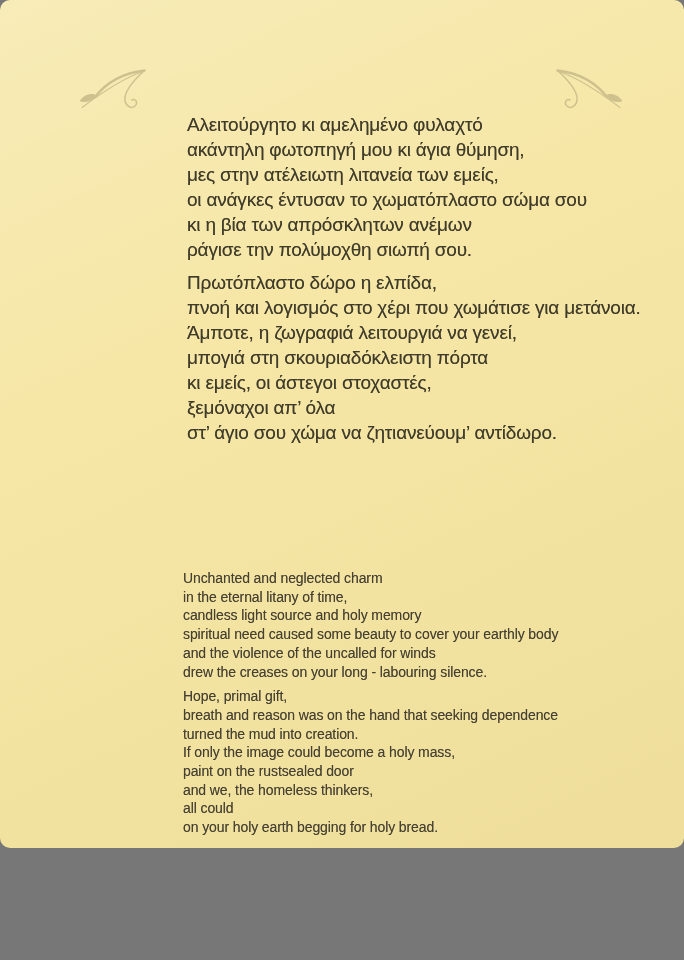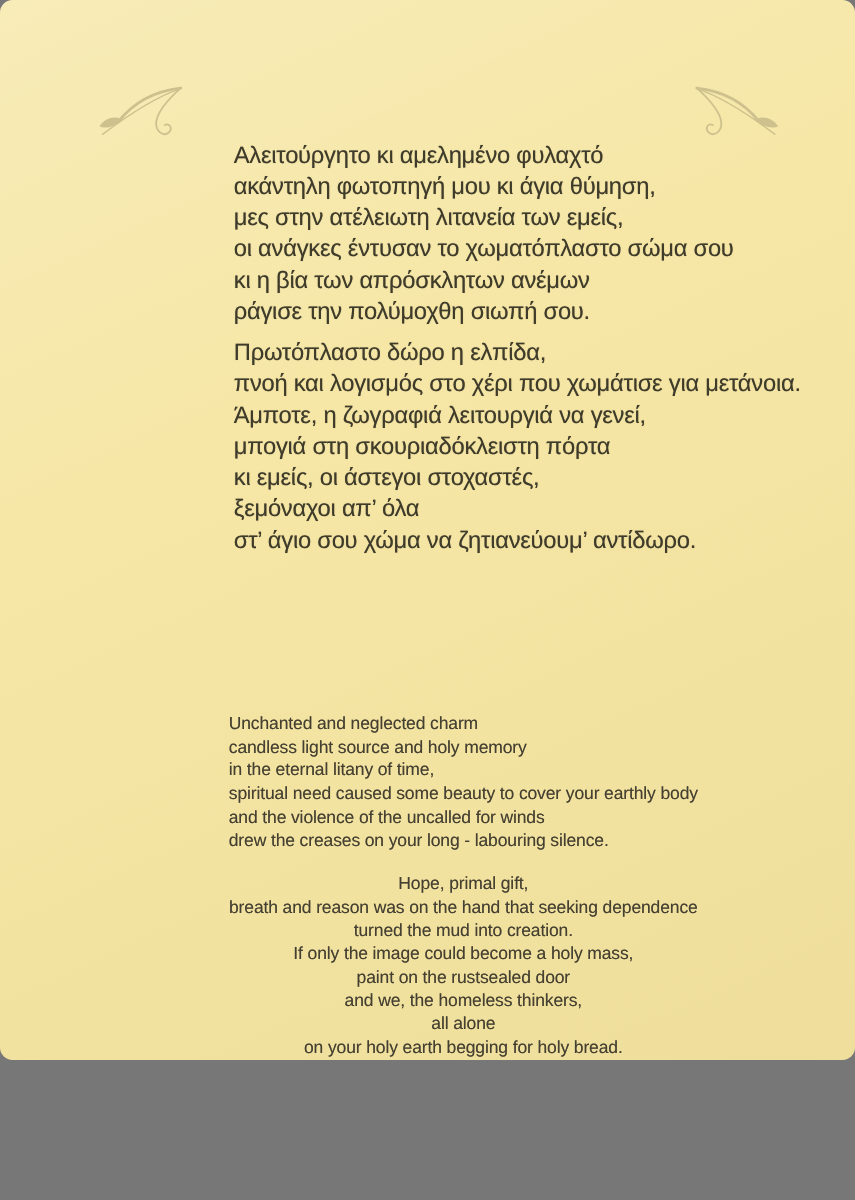--- a/index.html
+++ b/index.html
@@ -54,21 +54,21 @@
     position: absolute;
     left: 183px;
     top: 569px;
     font-size: 14px;
     line-height: 18.7px;
     letter-spacing: -0.1px;
     color: var(--english-text-color, #454031);
     text-shadow: 0 0 0.5px rgba(69,64,49,0.5);
     white-space: nowrap;
   }
-  .english-poem .stanza + .stanza { margin-top: 16px; text-align: center; }
+  .english-poem .stanza + .stanza { margin-top: 6px; }
 
   .page-number {
     position: absolute;
     left: 64px;
     top: 929px;
     font-size: 13px;
     color: var(--greek-text-color, #46412f);
     text-shadow: 0 0 0.5px rgba(69,64,49,0.5);
   }
 </style>
@@ -119,34 +119,34 @@
       <div class="line">μπογιά στη σκουριαδόκλειστη πόρτα</div>
       <div class="line">κι εμείς, οι άστεγοι στοχαστές,</div>
       <div class="line">ξεμόναχοι απ’ όλα</div>
       <div class="line">στ’ άγιο σου χώμα να ζητιανεύουμ’ αντίδωρο.</div>
     </div>
   </div>
 
   <div class="english-poem">
     <div class="stanza">
       <div class="line">Unchanted and neglected charm</div>
+      <div class="line">in the eternal litany of time,</div>
       <div class="line">candless light source and holy memory</div>
-      <div class="line">in the eternal litany of time,</div>
       <div class="line">spiritual need caused some beauty to cover your earthly body</div>
       <div class="line">and the violence of the uncalled for winds</div>
       <div class="line">drew the creases on your long - labouring silence.</div>
     </div>
     <div class="stanza">
       <div class="line">Hope, primal gift,</div>
       <div class="line">breath and reason was on the hand that seeking dependence</div>
       <div class="line">turned the mud into creation.</div>
       <div class="line">If only the image could become a holy mass,</div>
       <div class="line">paint on the rustsealed door</div>
       <div class="line">and we, the homeless thinkers,</div>
-      <div class="line">all alone</div>
+      <div class="line">all could</div>
       <div class="line">on your holy earth begging for holy bread.</div>
     </div>
   </div>
 
   <svg class="flourish fl-bl" width="80" height="58" viewBox="0 0 80 58">
       <use href="#fl-bottom"></use>
     </svg>
   <svg class="flourish fl-br" width="80" height="58" viewBox="0 0 80 58">
       <use href="#fl-bottom"></use>
     </svg>

